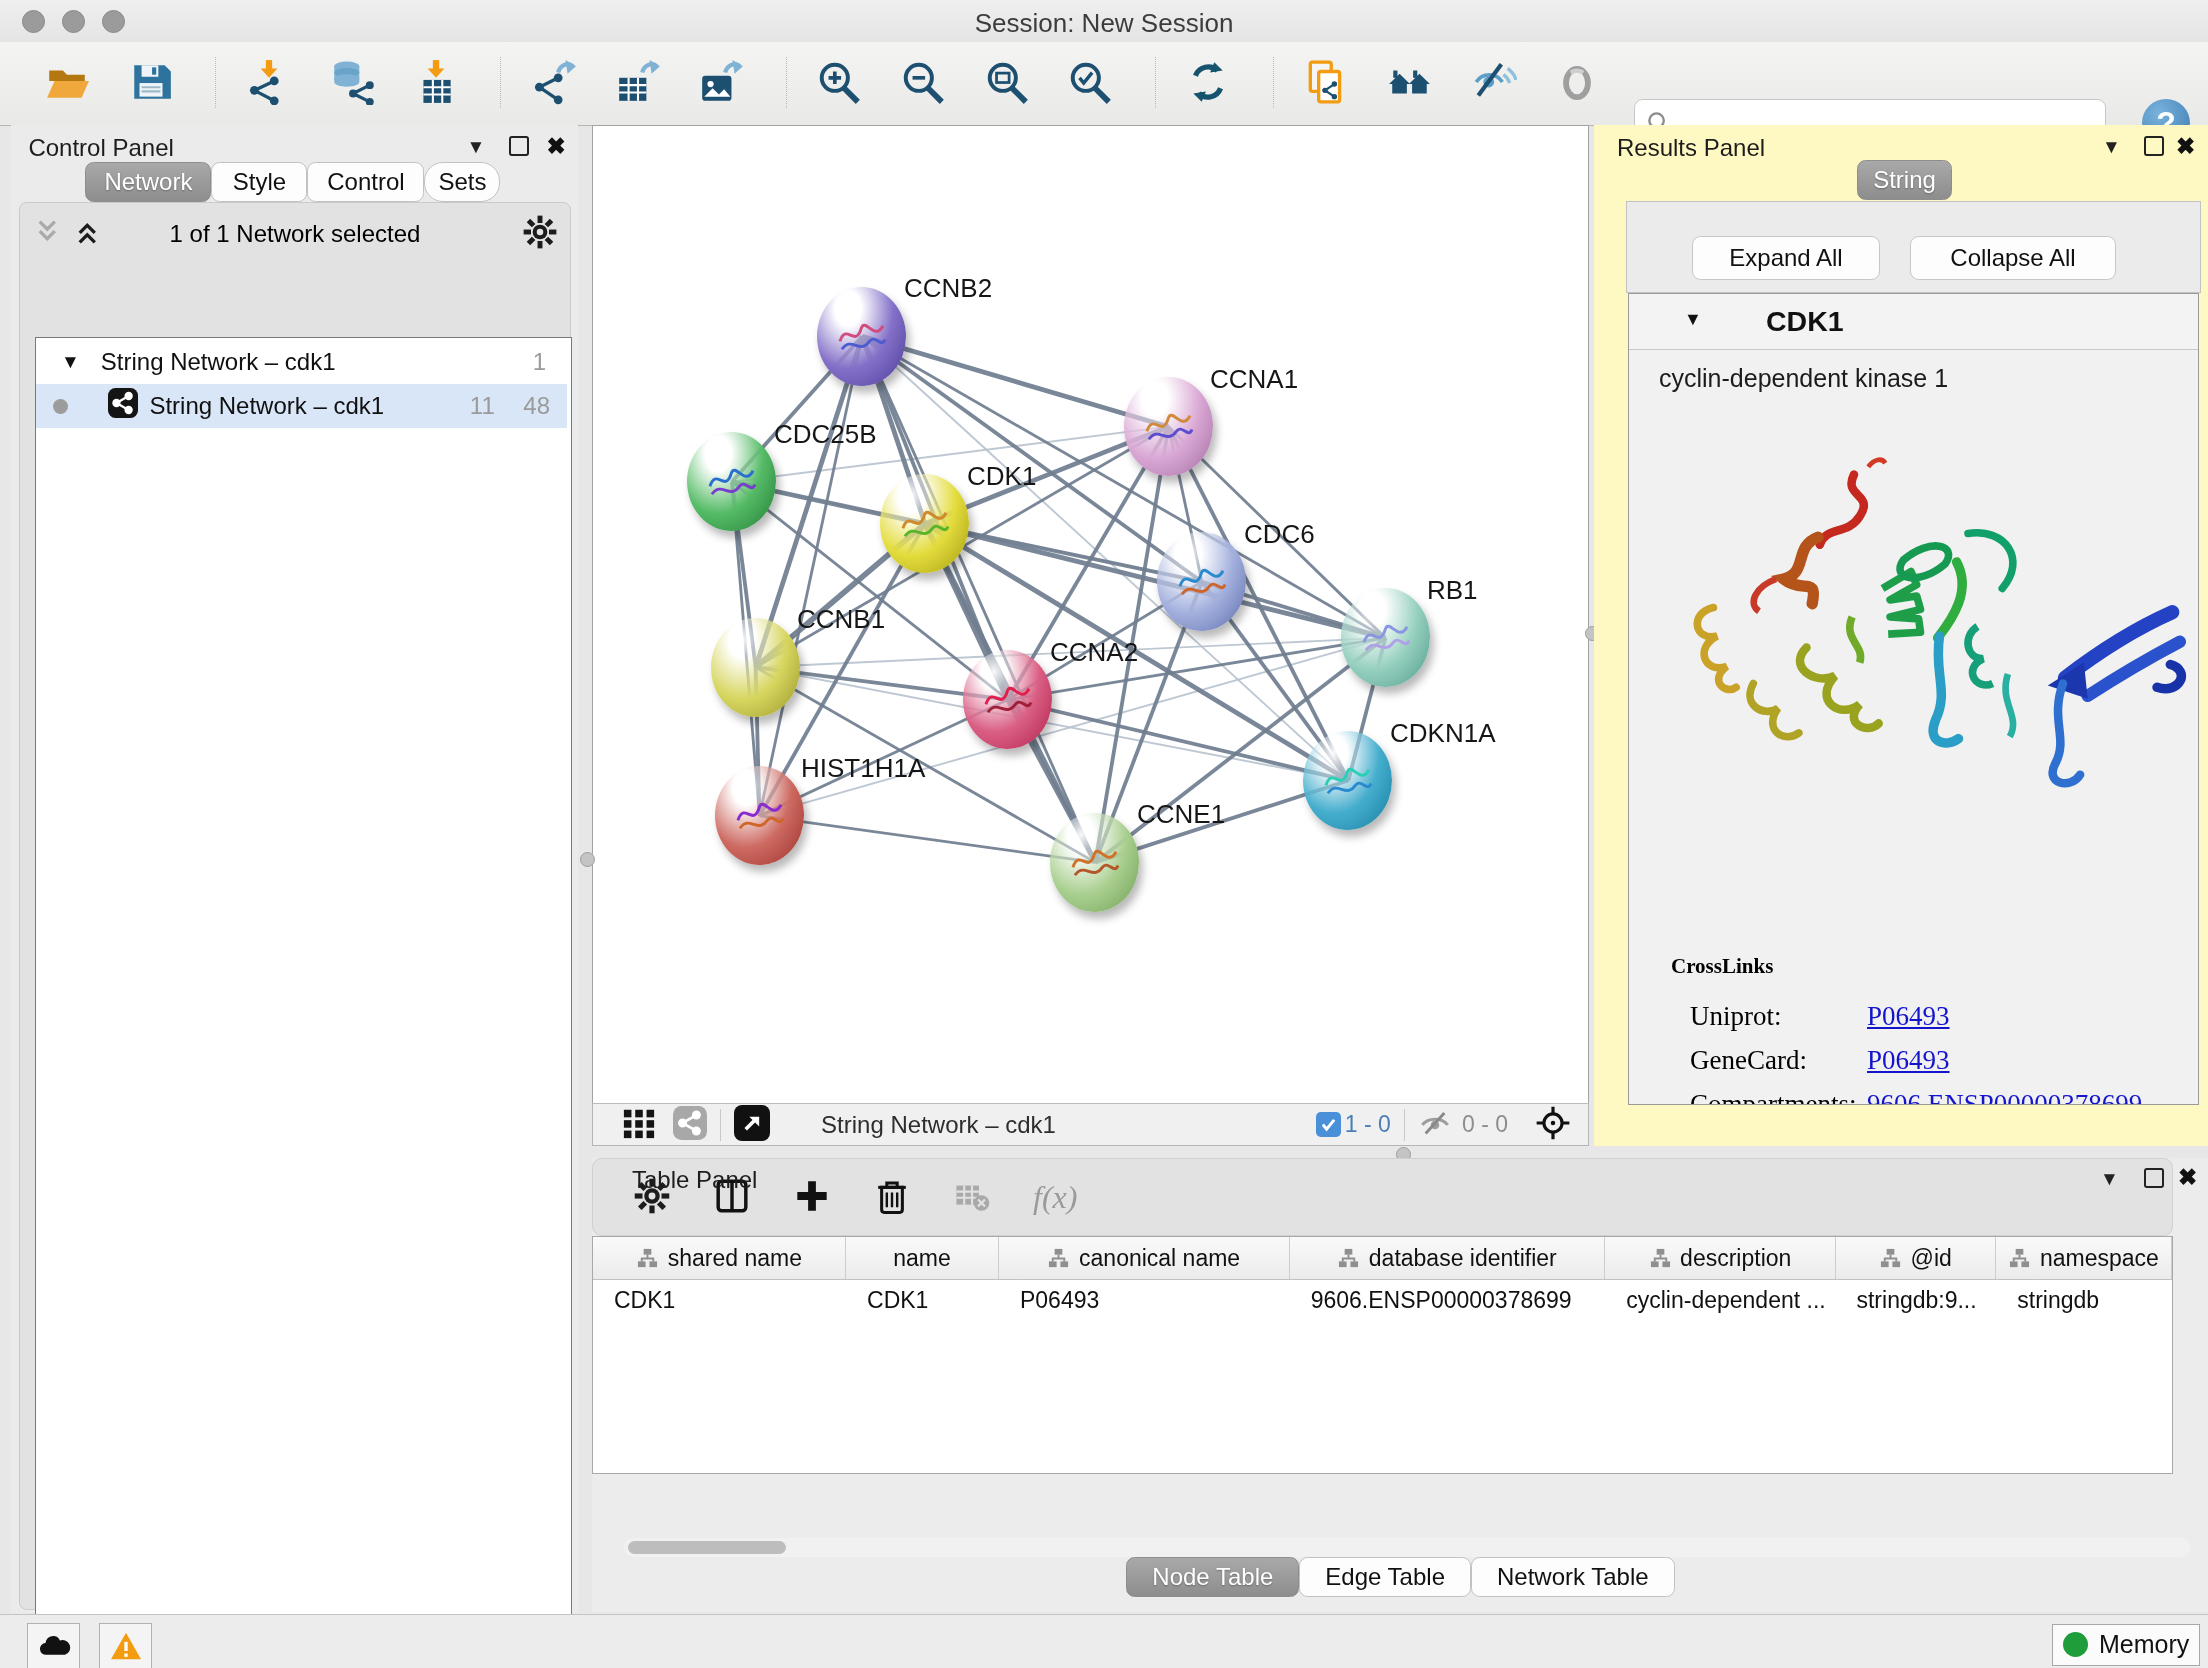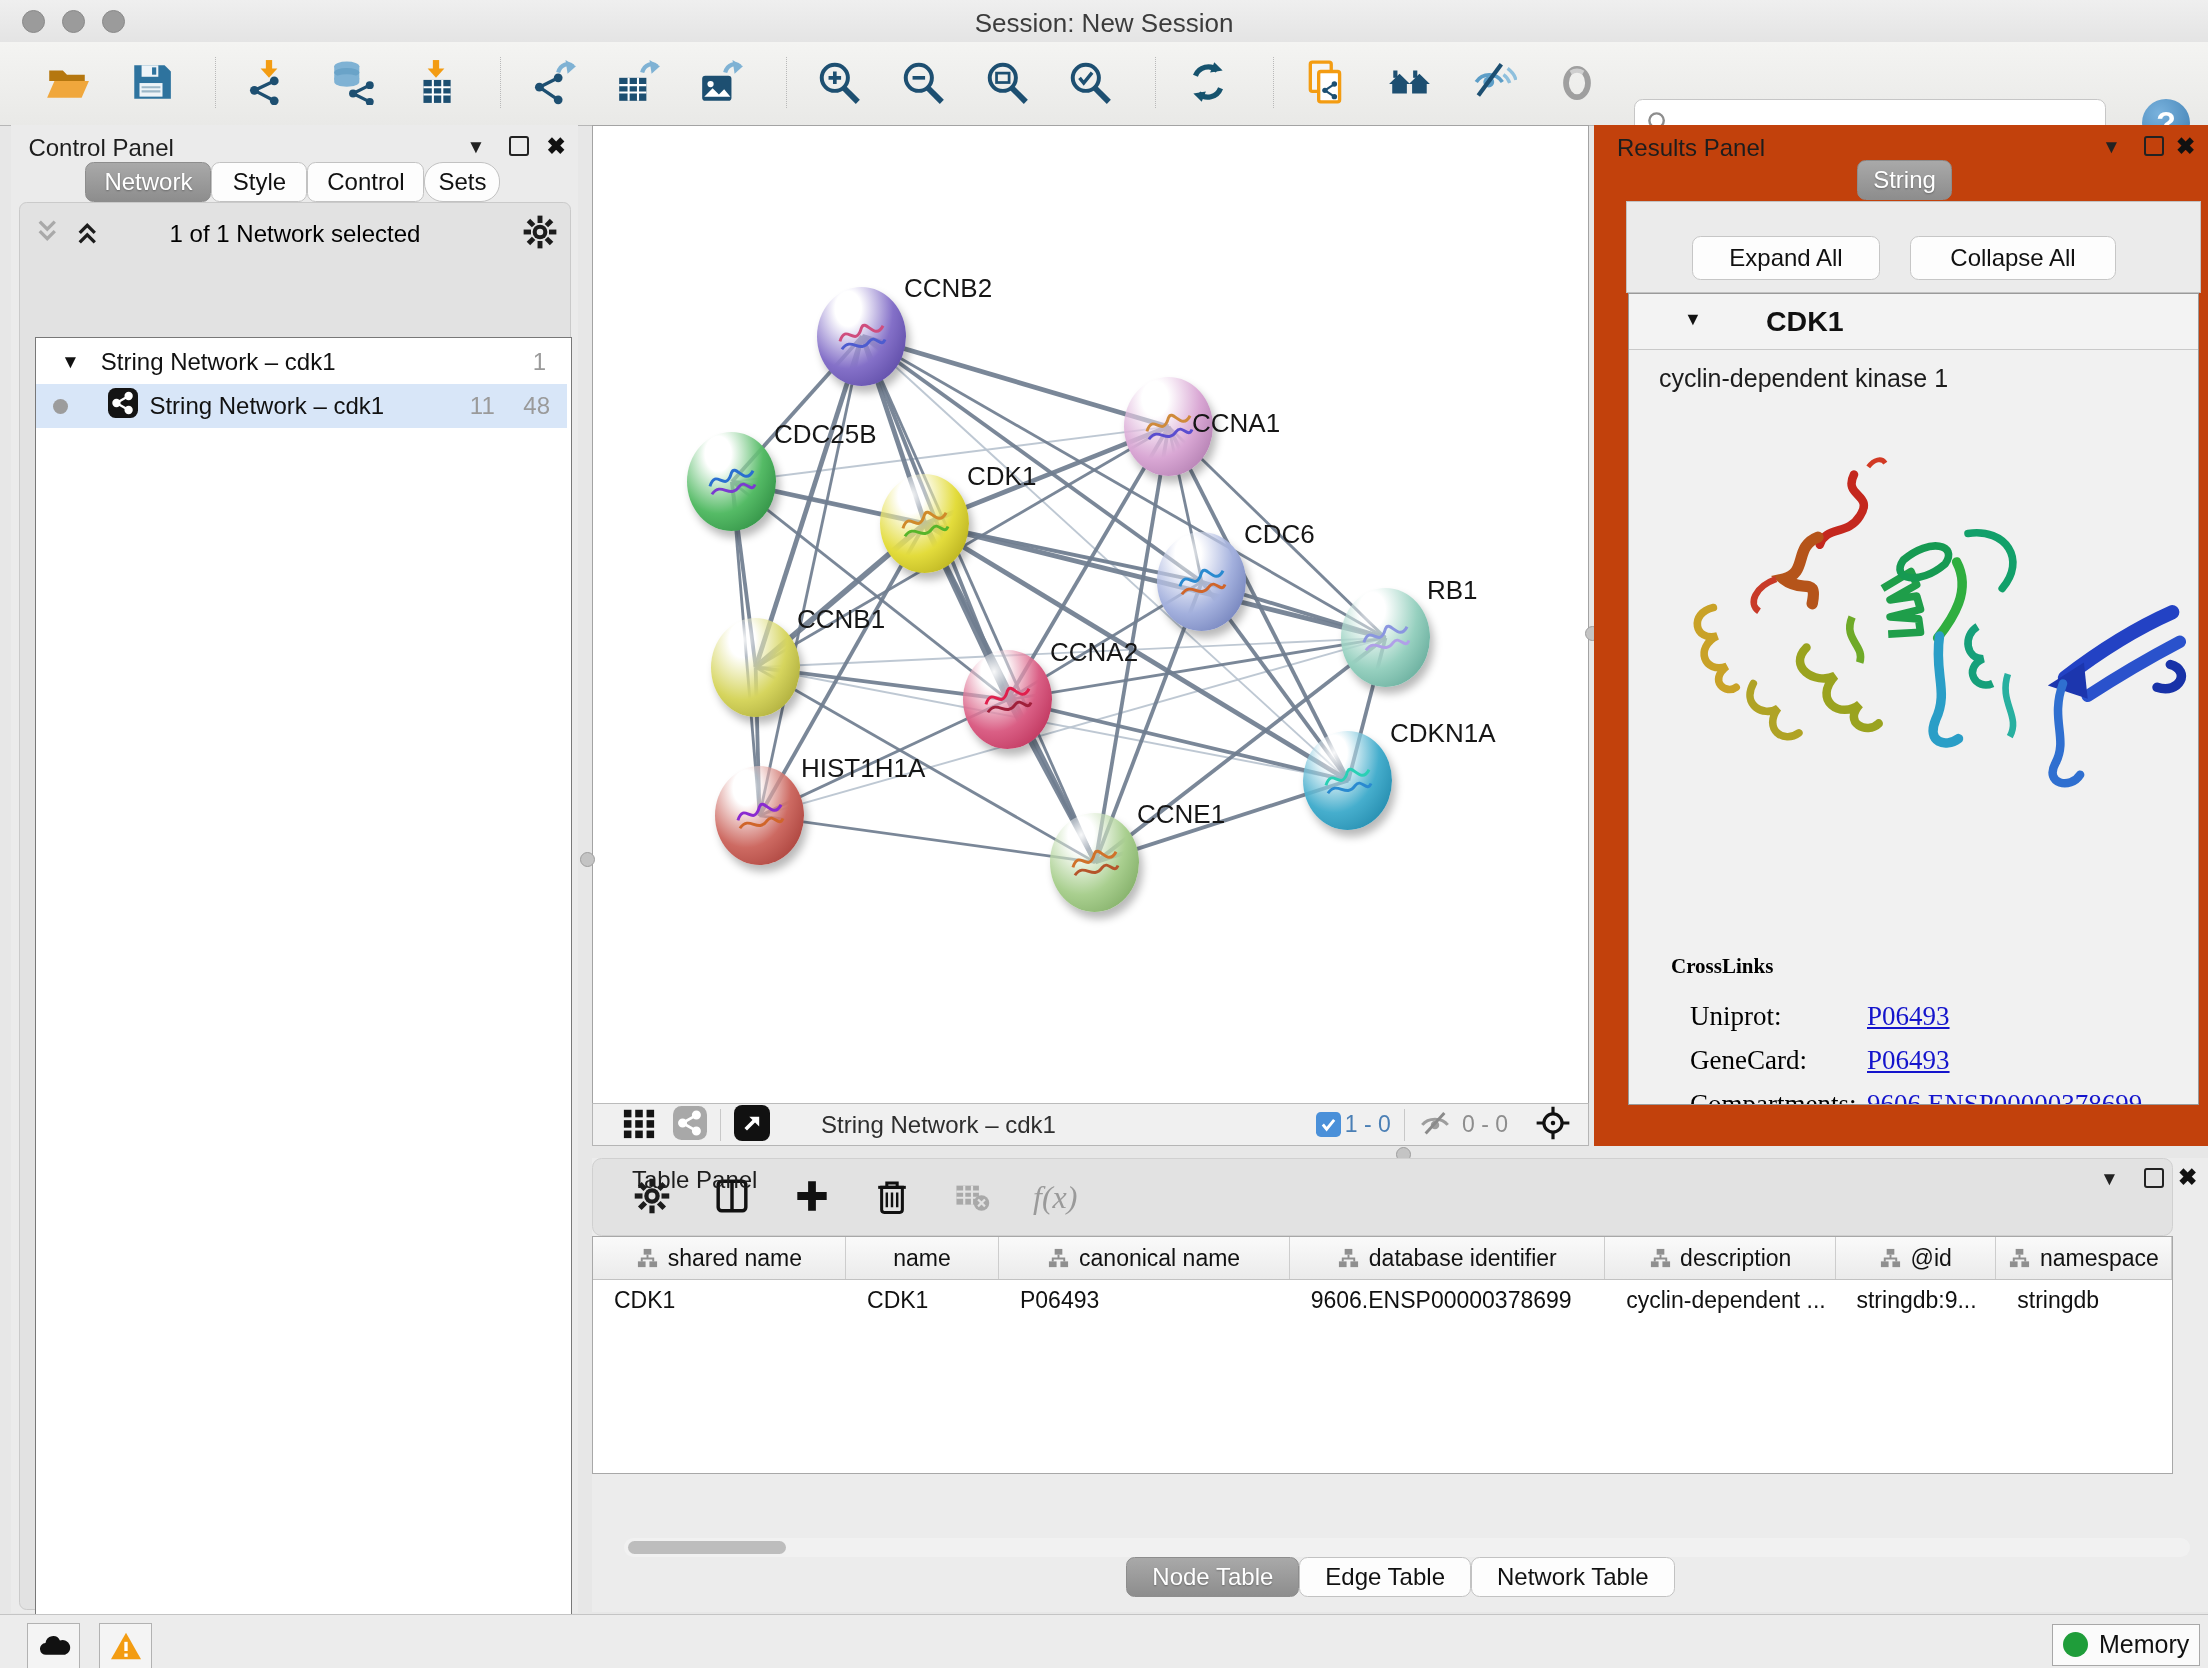--- a/index.html
+++ b/index.html
@@ -45,21 +45,21 @@
   .node-label{font-size:26px;color:#161616;white-space:nowrap;}
   #net-strip{left:592px;top:1103px;width:997px;height:43px;background:#f0f0f0;
              border:1px solid #b5b5b5;border-top:1px solid #bbb;box-sizing:border-box;
              display:flex;align-items:center;}
   .strip-sep{width:0;height:32px;border-left:1px solid #c8c8c8;margin:0 13.3px;}
   #strip-title{font-size:24px;color:#2e2e2e;}
   .strip-num-blue{font-size:23px;color:#4a7fb5;}
   .strip-num-gray{font-size:23px;color:#8d8d8d;}
   .grip-dot{width:13.3px;height:13.3px;border-radius:50%;background:#c4c4c4;border:1px solid #9e9e9e;}
   
-  #results-panel{left:1594px;top:125px;width:614px;height:1021px;background:#c2410c;}
+  #results-panel{left:1594px;top:125px;width:614px;height:1021px;background:#fef9c3;}
   #rp-tab{left:263px;top:35px;width:95px;}
   #rp-btnbox{left:32px;top:76px;width:573px;height:90px;background:#ebebeb;border:1px solid #c2c2c2;}
   .rp-btn{top:34px;height:42px;background:#fdfdfd;border:1px solid #c6c6c6;border-radius:8.6px;
           font-size:24px;display:flex;align-items:center;justify-content:center;color:#111;}
   #rp-content{left:34px;top:168px;width:569px;height:810px;background:#f1f1f1;border:1px solid #9a9a9a;overflow:hidden;}
   #rp-entry-head{left:0;top:0;width:569px;height:55px;border-bottom:1px solid #c9c9c9;background:#f3f3f3;}
   #rp-entry-name{font-size:28.5px;font-weight:bold;color:#111;}
   #rp-desc{font-size:25px;color:#1c1c1c;}
   .xl-title{font-family:"Liberation Serif",serif;font-size:21px;font-weight:bold;color:#000;}
   .xl-label{font-family:"Liberation Serif",serif;font-size:27px;color:#000;}
@@ -395,21 +395,21 @@
           <path d="M10 38C20 24 28 44 38 30C44 22 50 38 54 28" fill="none" stroke="#4d5ccf" stroke-width="3"></path>
         </svg>
       </div>
       <div class="node-label abs" style="left: 311px; top: 147px;">CCNB2</div>
       <div class="node abs" style="left: 531px; top: 251px; width: 89px; height: 99px; background: radial-gradient(at 35% 22%, rgba(255, 255, 255, 0.95) 0%, rgba(255, 255, 255, 0.45) 16%, rgb(217, 167, 212) 55%, rgb(160, 107, 160) 100%);">
         <svg width="61" height="49" style="position:absolute;left:14.3px;top:25px" viewBox="0 0 60 50">
           <path d="M8 30C14 10 24 38 30 16C34 6 44 30 52 14" fill="none" stroke="#cf8a3b" stroke-width="3"></path>
           <path d="M10 38C20 24 28 44 38 30C44 22 50 38 54 28" fill="none" stroke="#5a4dcf" stroke-width="3"></path>
         </svg>
       </div>
-      <div class="node-label abs" style="left: 599px; top: 238px; margin-top: 44px;">CCNA1</div>
+      <div class="node-label abs" style="left: 617px; top: 238px;">CCNA1</div>
       <div class="node abs" style="left: 94px; top: 306px; width: 89px; height: 99px; background: radial-gradient(at 35% 22%, rgba(255, 255, 255, 0.95) 0%, rgba(255, 255, 255, 0.45) 16%, rgb(85, 187, 102) 55%, rgb(31, 122, 52) 100%);">
         <svg width="61" height="49" style="position:absolute;left:14.3px;top:25px" viewBox="0 0 60 50">
           <path d="M8 30C14 10 24 38 30 16C34 6 44 30 52 14" fill="none" stroke="#2a6fd0" stroke-width="3"></path>
           <path d="M10 38C20 24 28 44 38 30C44 22 50 38 54 28" fill="none" stroke="#7a3bcf" stroke-width="3"></path>
         </svg>
       </div>
       <div class="node-label abs" style="left: 181px; top: 293px;">CDC25B</div>
       <div class="node abs" style="left: 287px; top: 348px; width: 89px; height: 99px; background: radial-gradient(at 35% 22%, rgba(255, 255, 255, 0.95) 0%, rgba(255, 255, 255, 0.45) 16%, rgb(227, 220, 60) 55%, rgb(163, 154, 16) 100%);">
         <svg width="61" height="49" style="position:absolute;left:14.3px;top:25px" viewBox="0 0 60 50">
           <path d="M8 30C14 10 24 38 30 16C34 6 44 30 52 14" fill="none" stroke="#d08a2a" stroke-width="3"></path>

